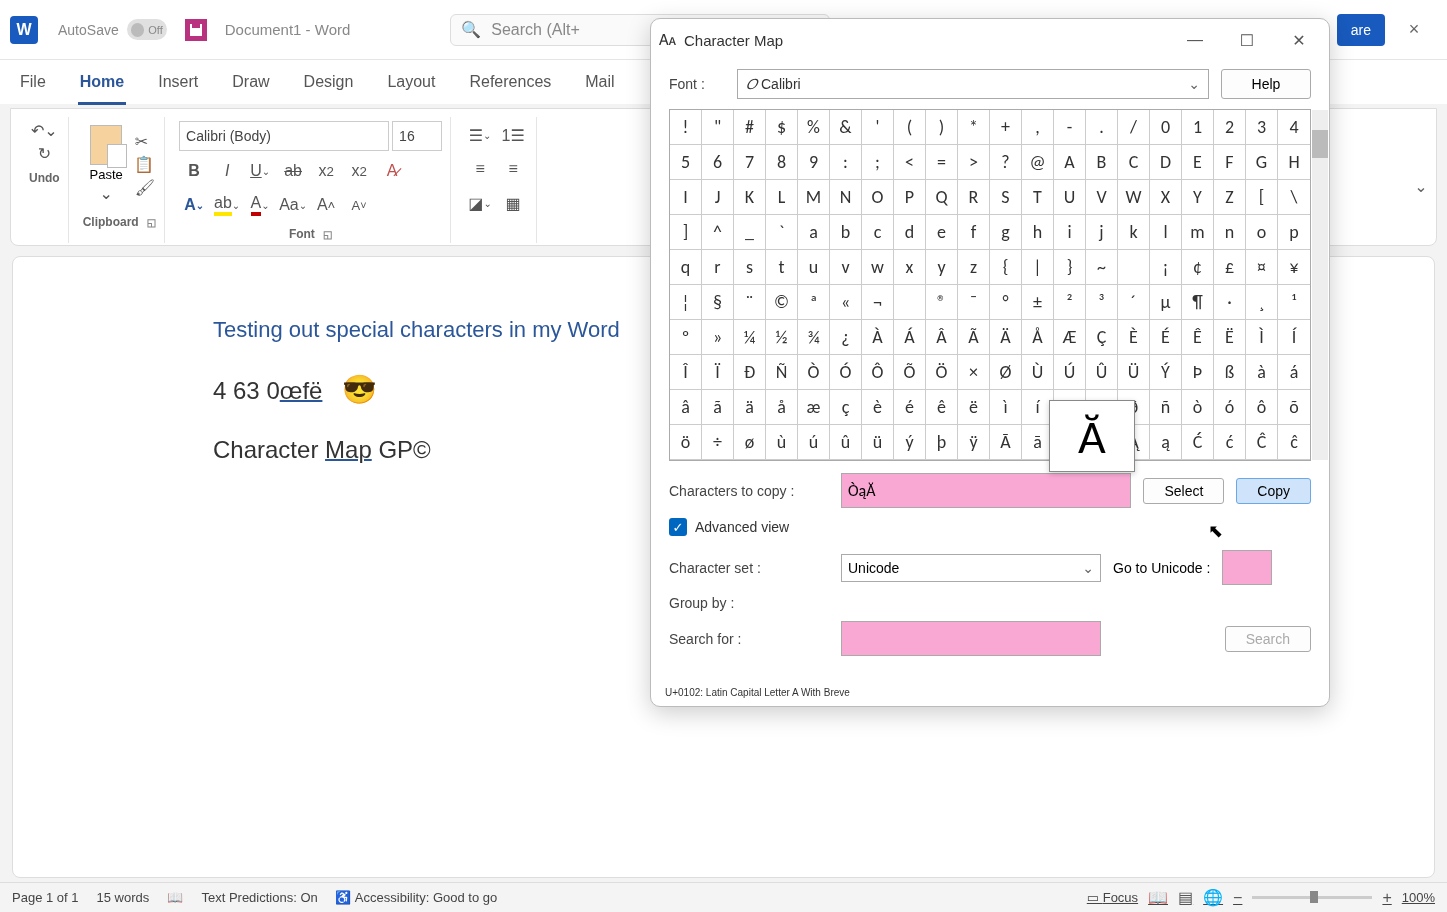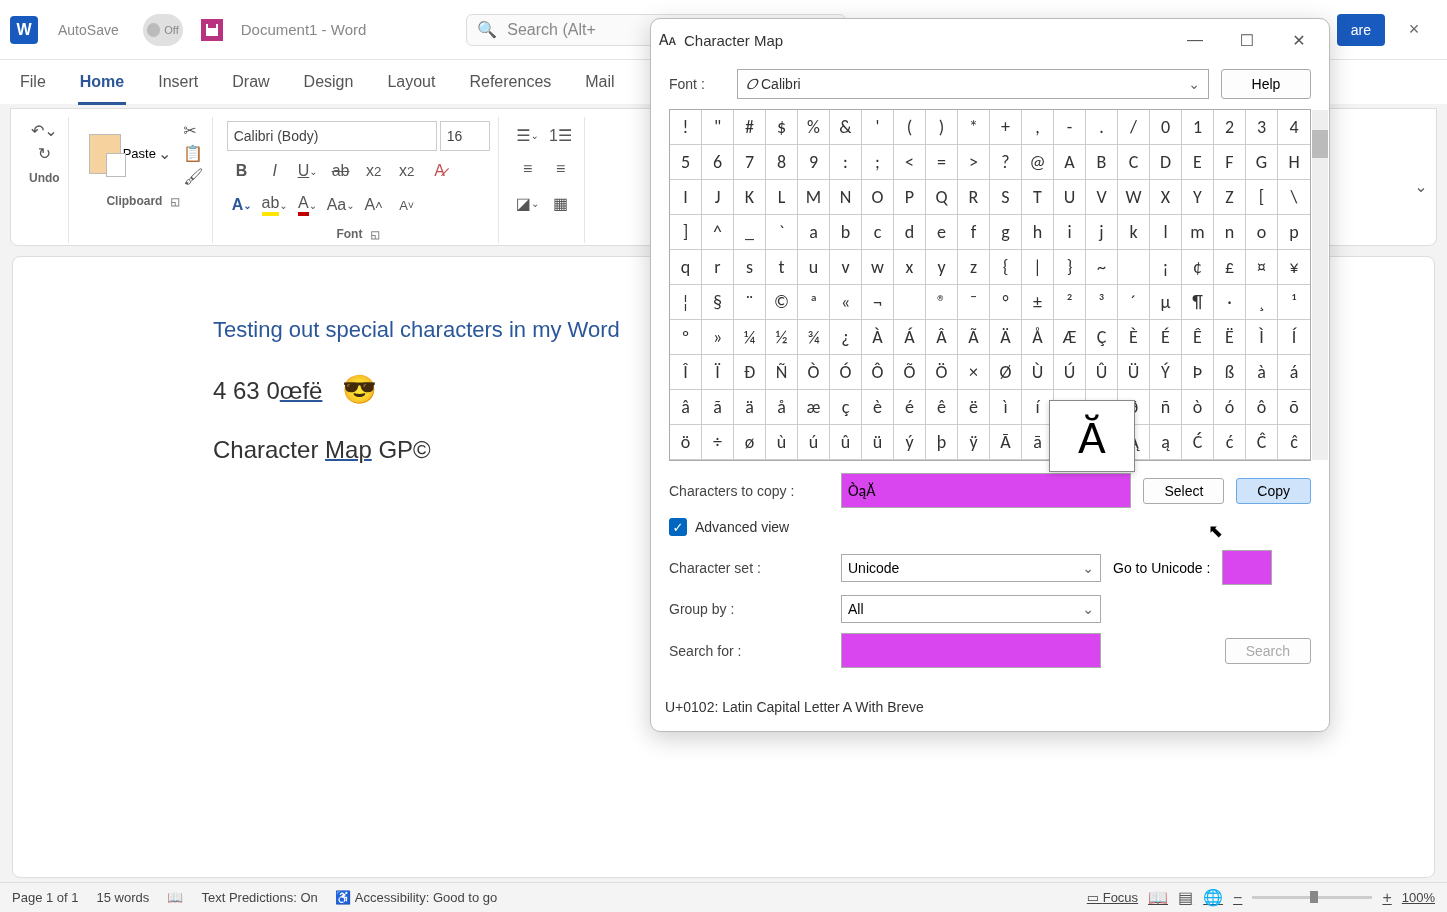--- a/index.html
+++ b/index.html
@@ -1,22 +1,22 @@
 <!DOCTYPE html>
 <html><head>
 <meta charset="utf-8">
 <style>
 * { box-sizing: border-box; margin: 0; padding: 0; font-family: "Segoe UI", Arial, sans-serif; user-select: none; }
 body { width: 1447px; height: 912px; background: #f3f3f3; overflow: hidden; position: relative; }
 
 
 .titlebar { height: 60px; display: flex; align-items: center; padding: 0 10px; background: #fff; border-bottom: 1px solid #e5e5e5; }
 .word-icon { width: 28px; height: 28px; background: #185abd; color: #fff; font-weight: bold; border-radius: 4px; display: flex; align-items: center; justify-content: center; font-size: 16px; margin-right: 20px; }
-.autosave { display: flex; align-items: center; gap: 24px; color: #888; font-size: 14px; }
-.toggle { width: 40px; height: 32px; background: #e0e0e0; border-radius: 20px; position: relative; display: flex; align-items: center; padding: 0 4px; }
+.autosave { display: flex; align-items: center; gap: 8px; color: #888; font-size: 14px; }
+.toggle { width: 40px; height: 21px; background: #e0e0e0; border-radius: 20px; position: relative; display: flex; align-items: center; padding: 0 4px; }
 .toggle-knob { width: 14px; height: 14px; background: #bbb; border-radius: 50%; }
 .toggle-off { font-size: 11px; margin-left: 4px; color: #888; }
 .save-icon { margin-left: 18px; width: 22px; height: 22px; background: #b83280; display:flex; align-items:center; justify-content:center; }
 .doc-title { margin-left: 18px; color: #888; font-size: 15px; }
 .search-box { margin-left: 100px; width: 380px; height: 32px; background: #fafafa; border: 1px solid #ddd; border-radius: 6px; display: flex; align-items: center; padding: 0 10px; color: #888; gap: 10px; }
 .title-right { margin-left: auto; display: flex; gap: 6px; align-items: center; padding-left: 24px; }
 .share-btn { background: #185abd; color: #fff; padding: 8px 14px; border-radius: 4px; font-size: 14px; }
 .close-x { width: 46px; text-align: center; font-size: 18px; color: #666; }
 
 
@@ -25,21 +25,21 @@
 .tab.active { color: #2b579a; font-weight: 600; position: relative; }
 .tab.active::after { content: ""; position: absolute; left: 0; right: 0; bottom: -8px; height: 3px; background: #2b579a; }
 
 
 .ribbon { background: #fff; border: 1px solid #ddd; border-radius: 0 0 8px 8px; margin: 4px 10px 0 10px; padding: 8px 10px 2px 10px; display: flex; gap: 6px; position: relative; }
 .group { display: flex; flex-direction: column; align-items: center; gap: 2px; padding: 0 8px; border-right: 1px solid #e5e5e5; }
 .group:last-child { border-right: none; }
 .group-body { display: flex; align-items: center; gap: 6px; padding: 4px 0; }
 .group-label { font-size: 12px; color: #666; padding: 2px 0; display:flex; align-items:center; gap:4px;font-weight:bold; }
 .icon-btn { width: 30px; height: 28px; display: flex; align-items: center; justify-content: center; font-size: 16px; color: #555; border-radius: 3px; }
-.paste-big { display: flex; flex-direction: row; align-items: center; gap: 2px; padding: 4px 6px; }
+.paste-big { display: flex; flex-direction: column; align-items: center; gap: 2px; padding: 4px 6px; }
 .paste-ico { width: 32px; height: 40px; background: #f5d29e; border: 1px solid #bbb; position: relative; }
 .paste-ico::after { content: ""; position: absolute; right: -6px; bottom: -4px; width: 18px; height: 22px; background: #fff; border: 1px solid #bbb; }
 .combo { height: 30px; border: 1px solid #ccc; background: #fff; display: flex; align-items: center; padding: 0 6px; font-size: 14px; color: #444; }
 .font-row1, .font-row2 { display: flex; gap: 3px; text-align: right; }
 .dropdown-col { display:flex; flex-direction:column; gap:4px; }
 .dlg-launcher { font-size: 10px; color: #888; margin-left:4px;}
 .ribbon-collapse { position: absolute; right: 0; top: 50%; width: 30px; text-align:center; color:#666; }
 
 
 .docarea { position: absolute; top: 256px; left: 12px; right: 12px; bottom: 34px; background: #fff; border: 1px solid #ddd; border-radius: 8px; padding: 60px 200px; overflow: hidden;}
@@ -64,28 +64,28 @@
 .cm-font-combo { flex: 1; height: 30px; border: 1px solid #aaa; display: flex; align-items: center; padding: 0 8px; font-style: italic; color: #333; position: relative; }
 .cm-font-combo::after { content: "⌄"; position: absolute; right: 8px; color: #666; font-style: normal; }
 .cm-help { width: 90px; height: 30px; border: 1px solid #aaa; border-radius: 3px; text-align: center; line-height: 28px; background: #fdfdfd; }
 .grid-wrap { position: relative; border: 1px solid #aaa; margin: 2px 0 12px 0; }
 .grid-scroll { position: absolute; right: -18px; top: 0; bottom: 0; width: 16px; background: #eee; }
 .grid-thumb { width: 16px; height: 28px; background: #bbb; margin-top: 20px; }
 .char-grid { display: grid; grid-template-columns: repeat(20, 1fr); }
 .char-cell { height: 35px; border-right: 1px solid #ccc; border-bottom: 1px solid #ccc; display: flex; align-items: center; justify-content: center; font-size: 18px; color: #333; font-family: Calibri, Arial, sans-serif; }
 .char-cell:nth-child(20n) { border-right: none; }
 .popup-char { position: absolute; right: 175px; bottom: -12px; width: 86px; height: 72px; background: #fff; border: 1px solid #888; display: flex; align-items: center; justify-content: center; font-size: 48px; font-family: Calibri, Arial, sans-serif; box-shadow: 0 2px 6px rgba(0,0,0,0.2); z-index: 5; }
-.cm-input { height: 35px; border: 1px solid #aaa; padding: 12px 6px; background: #d946ef; font-size: 16px; font-family: Calibri, Arial, sans-serif; }
+.cm-input { height: 35px; border: 1px solid #aaa; padding: 12px 6px; background: #f9a8d4; font-size: 16px; font-family: Calibri, Arial, sans-serif; }
 .cm-btn { height: 26px; border: 1px solid #aaa; border-radius: 3px; background: #fdfdfd; padding: 0 20px; font-size: 14px; }
 .cm-btn.primary { background: #cfe4fb; border-color: #6aa8e8; }
 .cm-combo { height: 28px; border: 1px solid #aaa; background: #fff; display: flex; align-items: center; padding: 0 6px; position: relative; font-size: 14px; }
 .cm-combo::after { content: "⌄"; position: absolute; right: 6px; color: #666; }
 .cm-check { display: flex; align-items: center; gap: 8px; font-size: 14px; color: #333; margin-bottom: 14px; }
 .cm-check .box { width: 18px; height: 18px; background: #0067c0; color: #fff; display: flex; align-items: center; justify-content: center; font-size: 13px; border-radius: 3px; }
-.cm-status { padding: 6px 14px 16px 14px; font-size: 14px; color: #333; border-top: 1px solid transparent; }
+.cm-status { padding: 6px 14px 8px 14px; font-size: 10px; color: #333; border-top: 1px solid transparent; }
 .cursor { position: absolute; font-size: 18px; pointer-events: none; }
 
 
 .glyph { font-size: 16px; color: #555; }
 </style>
 </head>
 <body>
 
 <div class="titlebar">
   <div class="word-icon">W</div>
@@ -488,21 +488,20 @@
 
     <div class="cm-row">
       <span class="cm-label">Character set :</span>
       <div class="cm-combo" style="width:260px">Unicode</div>
       <span>Go to Unicode :</span>
       <input class="cm-input" style="width: 50px;" value="">
     </div>
 
     <div class="cm-row">
       <span class="cm-label">Group by :</span>
-      <div class="cm-combo" style="width:260px">All</div>
     </div>
 
     <div class="cm-row">
       <span class="cm-label">Search for :</span>
       <input class="cm-input" style="width: 260px;">
       <span style="flex:1"></span>
       <button class="cm-btn" style="color:#aaa">Search</button>
     </div>
   </div>
   <div class="cm-status">U+0102: Latin Capital Letter A With Breve</div>

